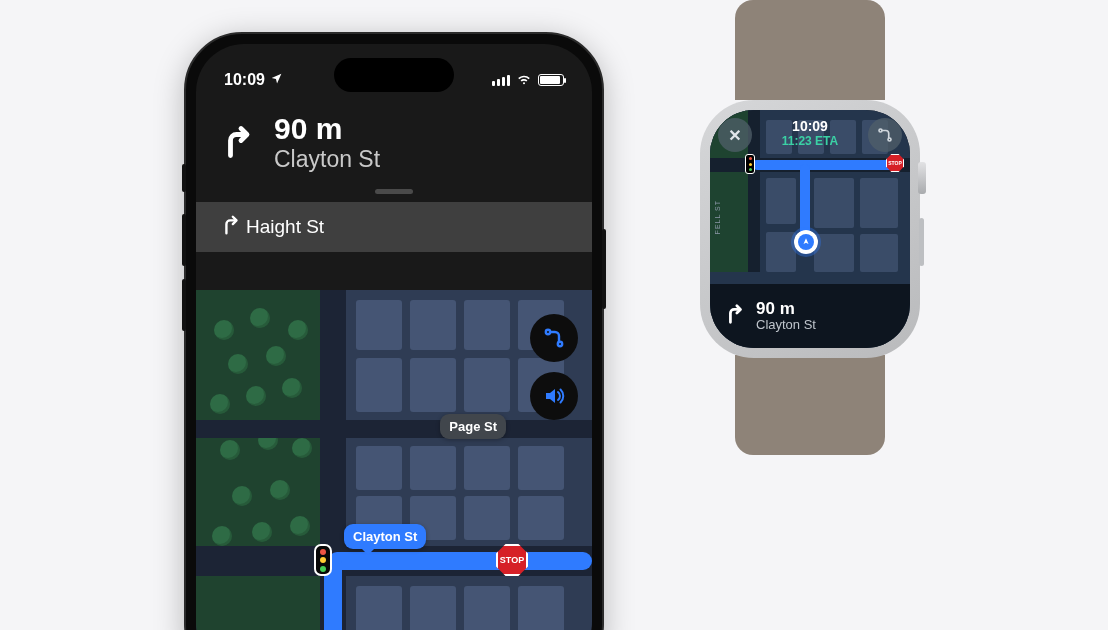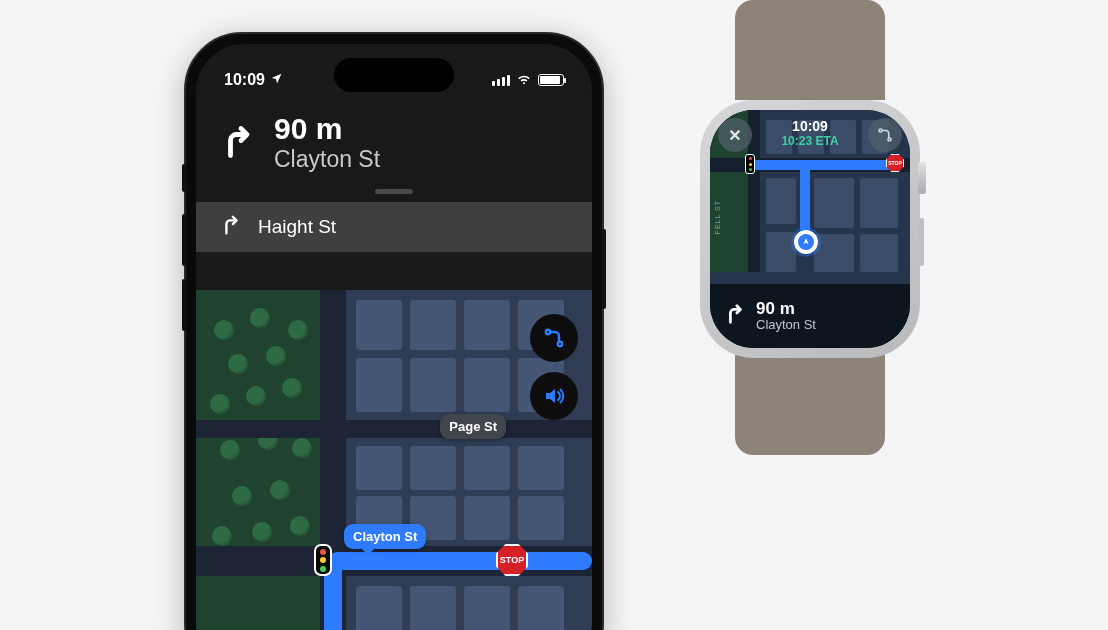--- a/index.html
+++ b/index.html
@@ -64,21 +64,21 @@
     display:flex; align-items:center; gap:18px;
     padding:16px 24px 14px 24px; color:#fff;
   }
   .nav-primary .turn svg { width:36px; height:36px; }
   .nav-primary .dist { font-size:30px; font-weight:700; line-height:1; }
   .nav-primary .street { font-size:23px; font-weight:400; color:#c9c9c9; margin-top:2px; }
 
   .grabber { width:38px; height:5px; background:#4a4a4a; border-radius:3px; margin:2px auto 0; }
 
   .nav-secondary {
-    display:flex; align-items:center; gap:16px;
+    display:flex; align-items:center; gap:4px;
     background:#3f3f3f; padding:12px 24px; color:#fff; margin-top:8px;
   }
   .nav-secondary svg { width:22px; height:22px; }
   .nav-secondary .street2 { font-size:19px; }
 
   .map {
     position:absolute; left:0; right:0; top:246px; bottom:0;
     background:#2f3c54;
   }
   .park { position:absolute; left:0; top:0; bottom:0; width:130px; background:#1f432f; }
@@ -369,21 +369,21 @@
       <div class="w-pill route">
         <svg viewBox="0 0 24 24" width="18" height="18" fill="none" stroke="#cfd6dc" stroke-width="2.2" stroke-linecap="round" stroke-linejoin="round">
           <circle cx="6" cy="6" r="2"></circle>
             <circle cx="18" cy="18" r="2"></circle>
             <path d="M8 6h5a4 4 0 014 4v6"></path>
         </svg>
       </div>
 
       <div class="w-top">
         <div class="w-time">10:09</div>
-        <div class="w-eta">10:23 ETA</div>
+        <div class="w-eta">11:23 ETA</div>
       </div>
 
       <div class="w-map">
         <div class="w-park"></div>
         <div class="w-rv"></div>
         <div class="w-rh"></div>
         <div class="w-building" style="left:56px;top:10px;width:26px;height:34px"></div>
         <div class="w-building" style="left:88px;top:10px;width:26px;height:34px"></div>
         <div class="w-building" style="left:120px;top:10px;width:26px;height:34px"></div>
         <div class="w-building" style="left:152px;top:10px;width:26px;height:34px"></div>

